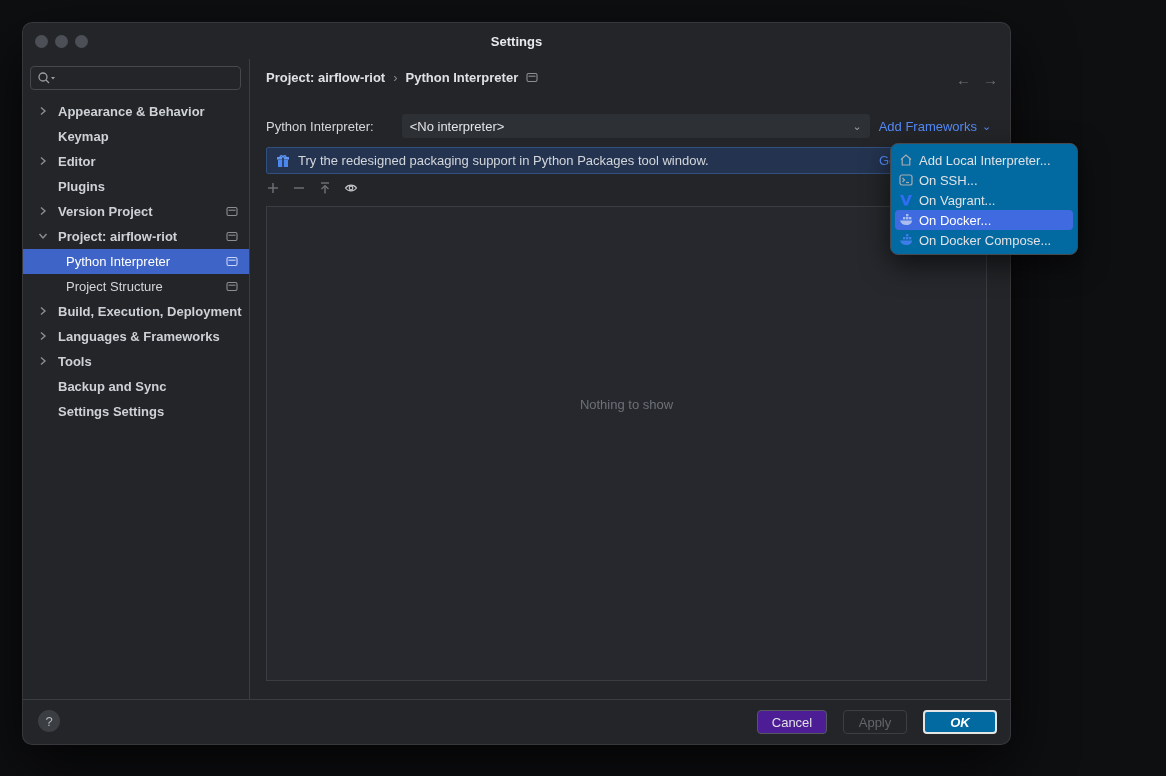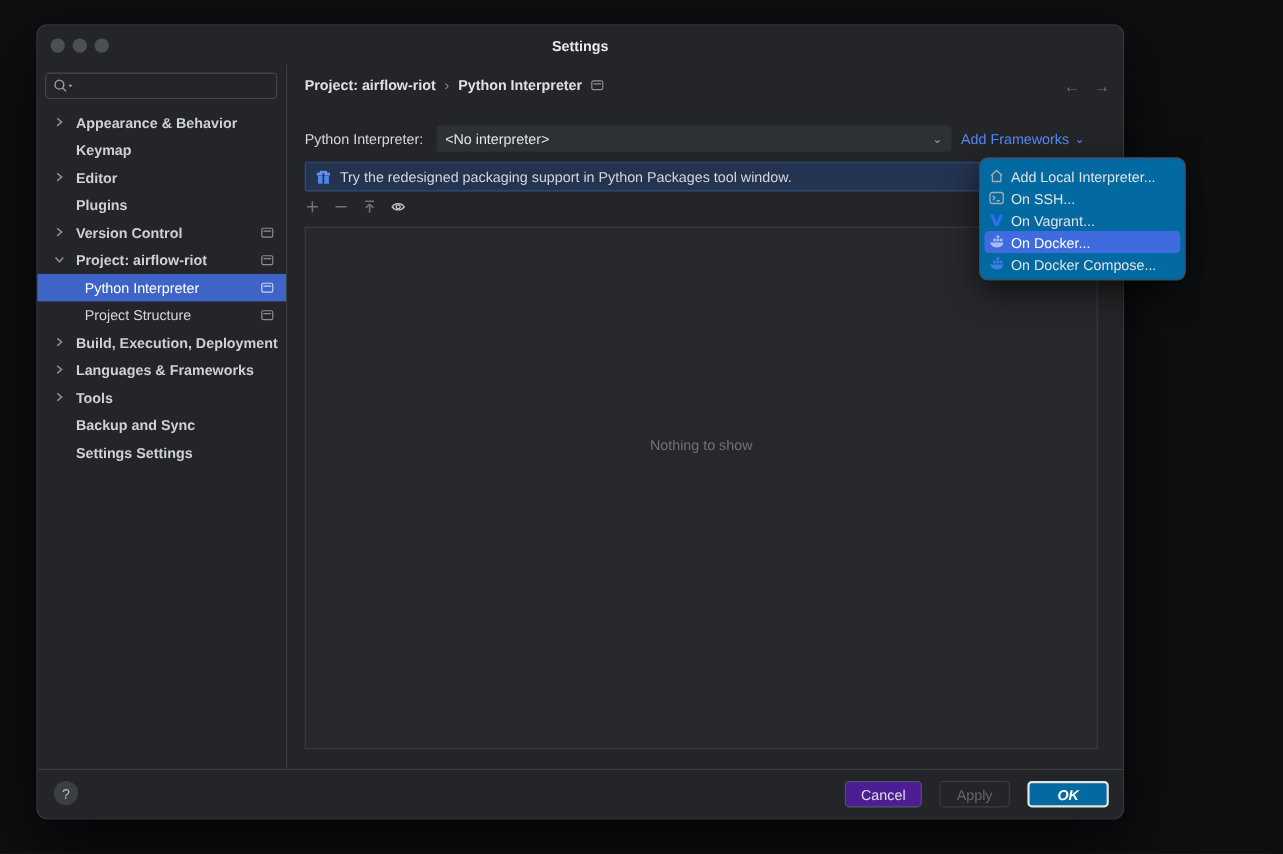--- a/index.html
+++ b/index.html
@@ -6,21 +6,21 @@
   html,body { width:1166px; height:776px; }
   body {
     background:#0e0f11;
     font-family:"Liberation Sans", sans-serif;
     font-size:13px;
     color:#dfe1e5;
     position:relative;
     overflow:hidden;
   }
   .window {
-    position:absolute; left:33px; top:22px; width:989px; height:723px;
+    position:absolute; left:22px; top:22px; width:989px; height:723px;
     background:#232528;
     border:1px solid rgba(255,255,255,0.09);
     border-radius:10px;
     box-shadow:0 22px 60px rgba(0,0,0,0.75);
   }
   
   .titlebar { position:absolute; left:0; top:0; width:100%; height:36px; }
   .traffic { position:absolute; left:12px; top:12px; display:flex; gap:7px; }
   .traffic span { width:13px; height:13px; border-radius:50%; background:#4c4f55; display:block; }
   .win-title { position:absolute; left:0; top:11px; width:100%; text-align:center; font-weight:700; color:#e8eaed; }
@@ -42,21 +42,21 @@
   .tree-row.selected { background:#3f64c8; }
   .tree-row.selected .lbl { color:#ffffff; }
   .tree-row .badge { position:absolute; right:11px; top:7px; width:12px; height:11px; }
   .vdivider { position:absolute; left:226px; top:36px; bottom:45px; width:1px; background:#3a3d42; }
   
   .main { position:absolute; left:227px; top:36px; right:0; bottom:45px; }
   .breadcrumb { position:absolute; left:16px; top:11px; display:flex; align-items:center; gap:8px; font-weight:700; }
   .breadcrumb .sep { color:#85888d; font-weight:400; }
   .nav-arrows { position:absolute; right:12px; top:12px; display:flex; gap:12px; color:#6e7176; font-size:15px; }
   .interp-row { position:absolute; left:16px; top:55px; right:10px; height:24px; display:flex; align-items:center; }
-  .interp-label { color:#d5d7db; margin-right:12px; }
+  .interp-label { color:#d5d7db; margin-right:28px; }
   .combo {
     position:relative; width:468px; height:24px; background:#2d3035; border-radius:3px;
     display:flex; align-items:center; padding:0 8px; color:#e2e4e8;
   }
   .combo .cchev { margin-left:auto; color:#9a9da2; font-size:11px; }
   .add-link { margin-left:9px; color:#548af7; display:flex; align-items:center; gap:5px; cursor:pointer; }
   .add-link .achev { font-size:11px; }
   .banner {
     position:absolute; left:16px; top:88px; width:721px; height:27px;
     background:#24334f; border:1px solid #30507e; border-radius:2px;
@@ -139,21 +139,21 @@
           </svg>
         <span class="lbl">Editor</span>
       </div>
       <div class="tree-row">
         <span class="lbl">Plugins</span>
       </div>
       <div class="tree-row">
         <svg class="chev" viewBox="0 0 12 12">
             <polyline points="4,2.5 8,6 4,9.5" fill="none" stroke="#8c8e92" stroke-width="1.4"></polyline>
           </svg>
-        <span class="lbl">Version Control</span>
+        <span class="lbl">Version Project</span>
         <svg class="badge" viewBox="0 0 12 11">
             <rect x="1" y="1.5" width="10" height="8" rx="1.5" fill="none" stroke="#8c8e92" stroke-width="1.1"></rect>
             <line x1="2.5" y1="4.2" x2="9.5" y2="4.2" stroke="#8c8e92" stroke-width="1.1"></line>
           </svg>
       </div>
       <div class="tree-row">
         <svg class="chev" viewBox="0 0 12 12">
             <polyline points="2.5,4 6,8 9.5,4" fill="none" stroke="#8c8e92" stroke-width="1.4"></polyline>
           </svg>
         <span class="lbl">Project: airflow-riot</span>

